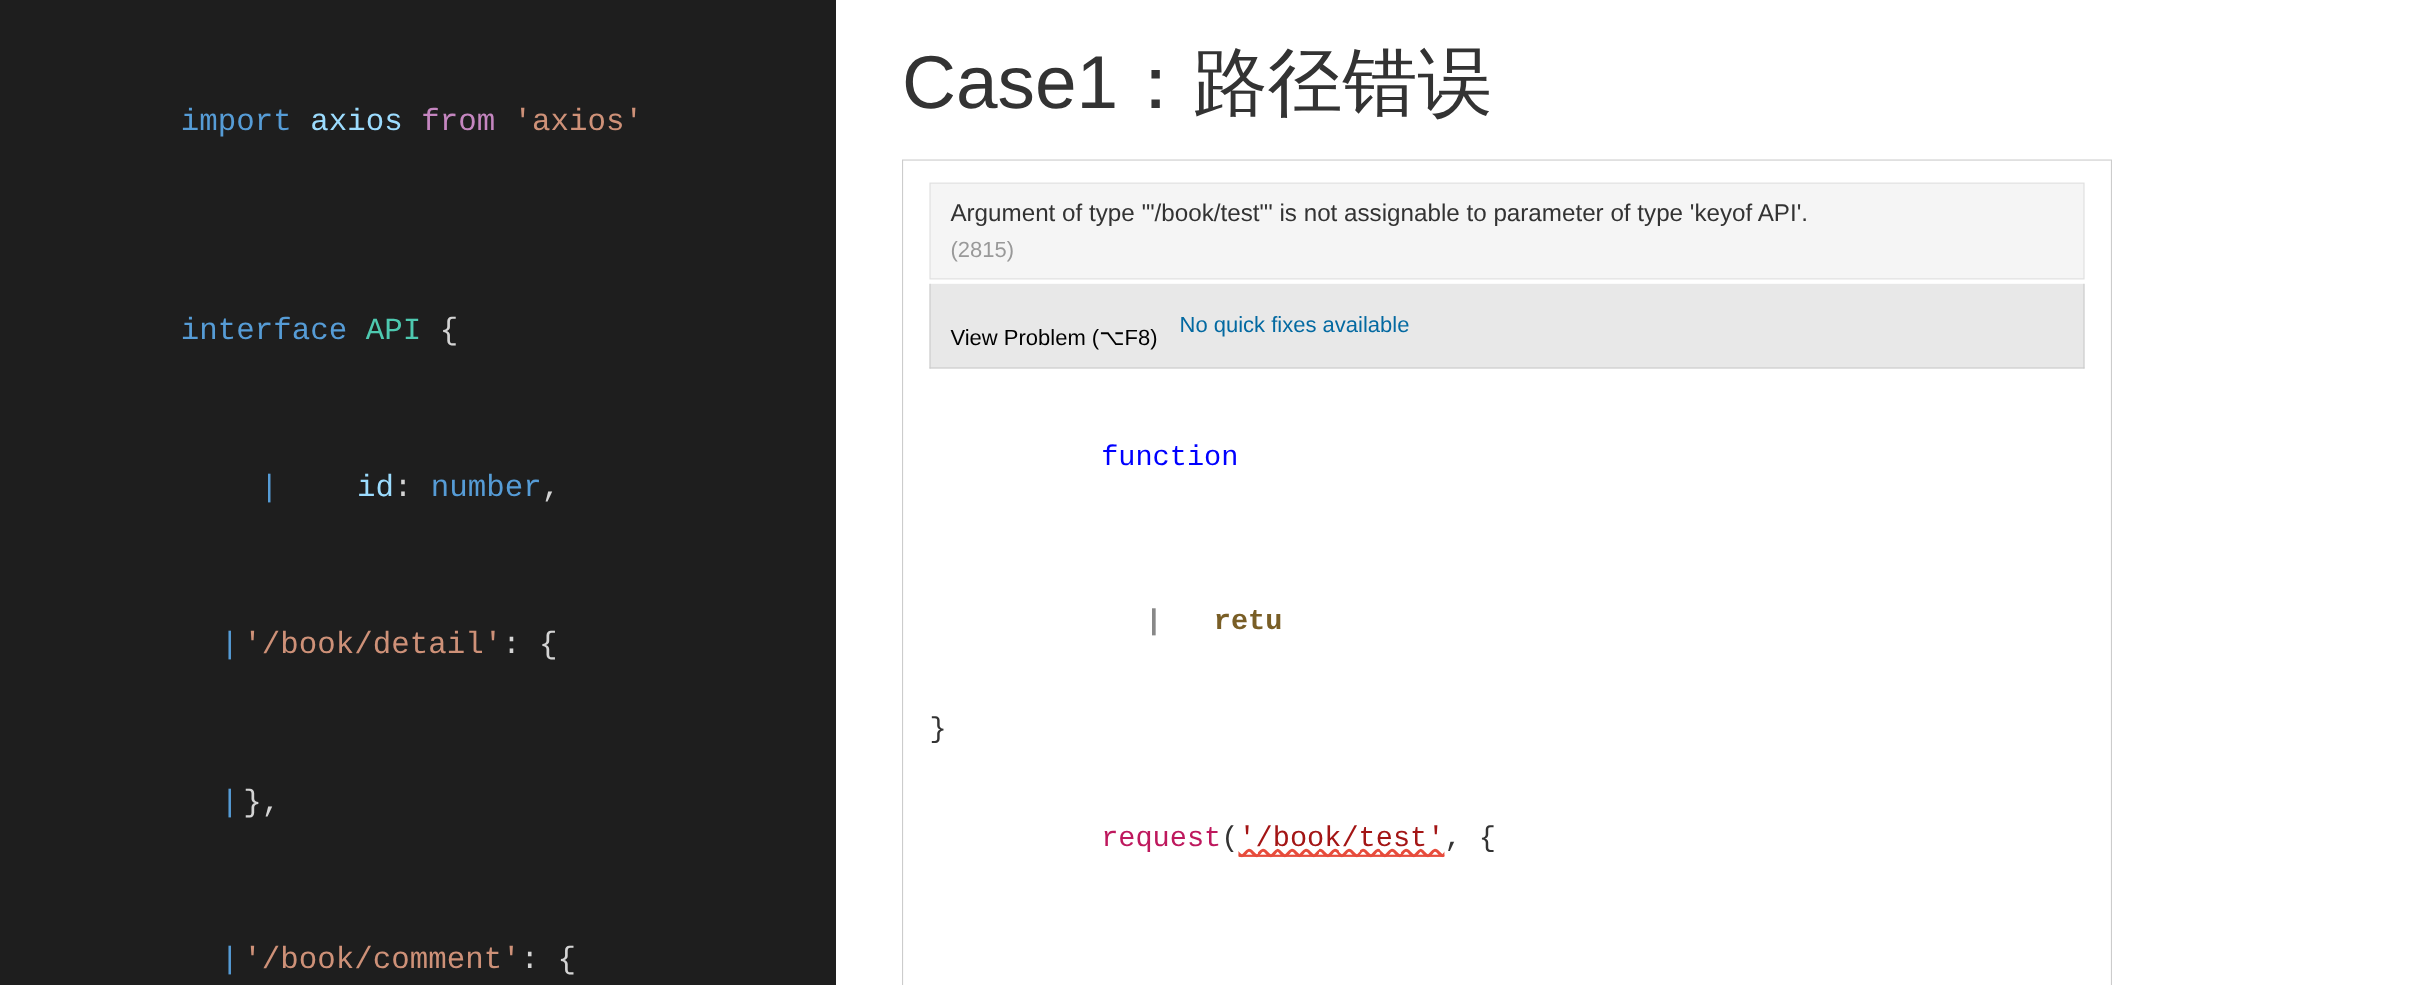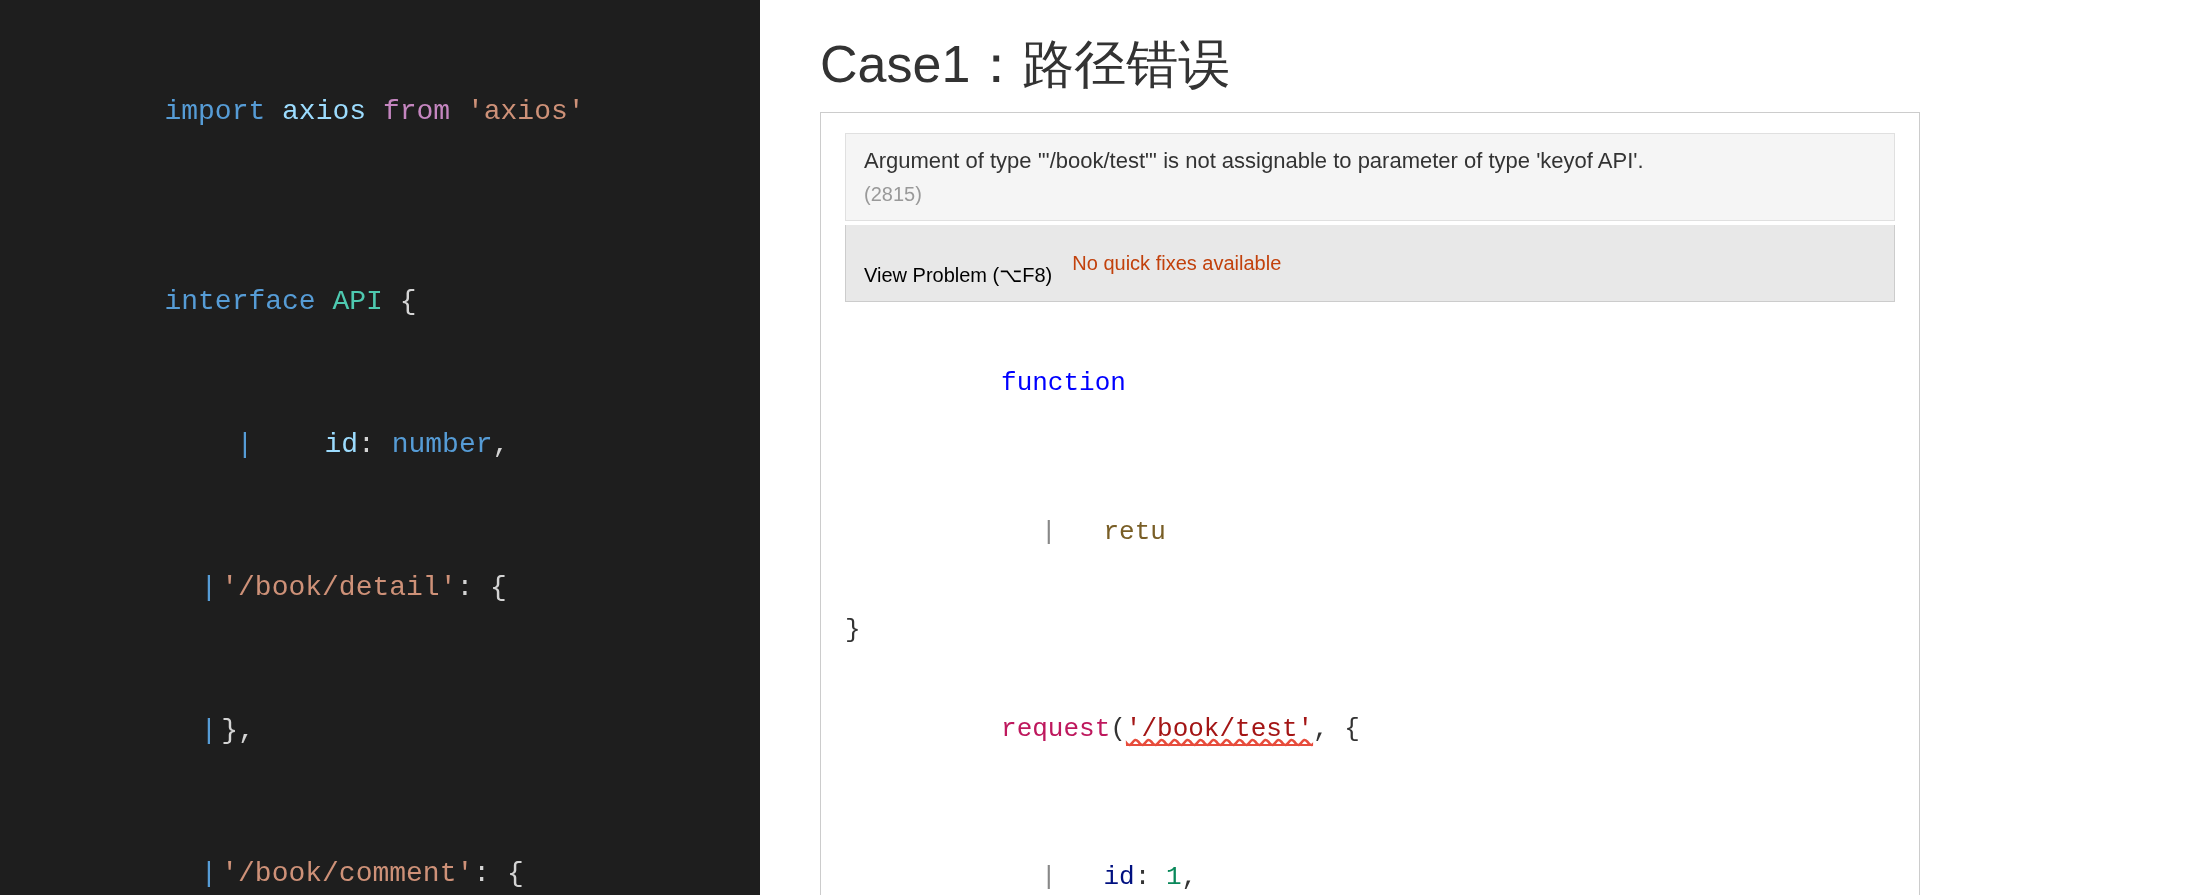--- a/index.html
+++ b/index.html
@@ -67,24 +67,24 @@
       margin-right: 4px;
     }
 
     .code-section {
       margin-bottom: 48px;
     }
 
     
     .case-title {
       font-family: -apple-system, BlinkMacSystemFont, 'Segoe UI', sans-serif;
-      font-size: 52px;
+      font-size: 68px;
       font-weight: 500;
       color: #333;
-      margin-bottom: 12px;
+      margin-bottom: 24px;
     }
 
     .case-section {
       margin-bottom: 50px;
     }
 
     .code-editor-box {
       border: 1px solid #ccc;
       background: #fff;
       padding: 20px 24px;
@@ -124,21 +124,21 @@
       border-top: none;
     }
 
     .view-problem {
       color: #000000;
       cursor: pointer;
       margin-top: 24px;
     }
 
     .no-quick-fix {
-      color: #c2410c;
+      color: #0369a1;
     }
 
     .right-kw { color: #0000ff; margin-top: 44px; }
     .right-fn { color: #be185d; }
     .right-num { color: #09885a; }
     .right-prop { color: #001080; }
     .right-fn2 { color: #795e26; }
 
     .code-line {
       display: block;
@@ -200,21 +200,21 @@
         <div class="tooltip-action-row">
           <span class="view-problem">View Problem (⌥F8)</span>
           <span class="no-quick-fix">No quick fixes available</span>
         </div>
       </div>
 
       <div style="font-size:26px; line-height:1.9; margin-top: 8px;">
         <span class="code-line">
           <span class="right-kw">function</span>
         </span>
-        <span class="code-line" style="padding-left:40px;">
+        <span class="code-line" style="padding-left:40px;font-weight:bold;">
           <span style="color:#888;">|</span>&nbsp;&nbsp;&nbsp;<span class="right-fn2">retu</span>
         </span>
         <span class="code-line">}</span>
         <span class="code-line">
           <span class="right-fn">request</span>(<span style="color:#a31515; border-bottom: 2px solid #e74c3c; text-decoration: underline wavy #e74c3c;">'/book/test'</span>, {
         </span>
         <span class="code-line" style="padding-left:40px;">
           <span style="color:#888;">|</span>&nbsp;&nbsp;&nbsp;<span class="right-prop">id</span>: <span class="right-num">1</span>,
         </span>
 

